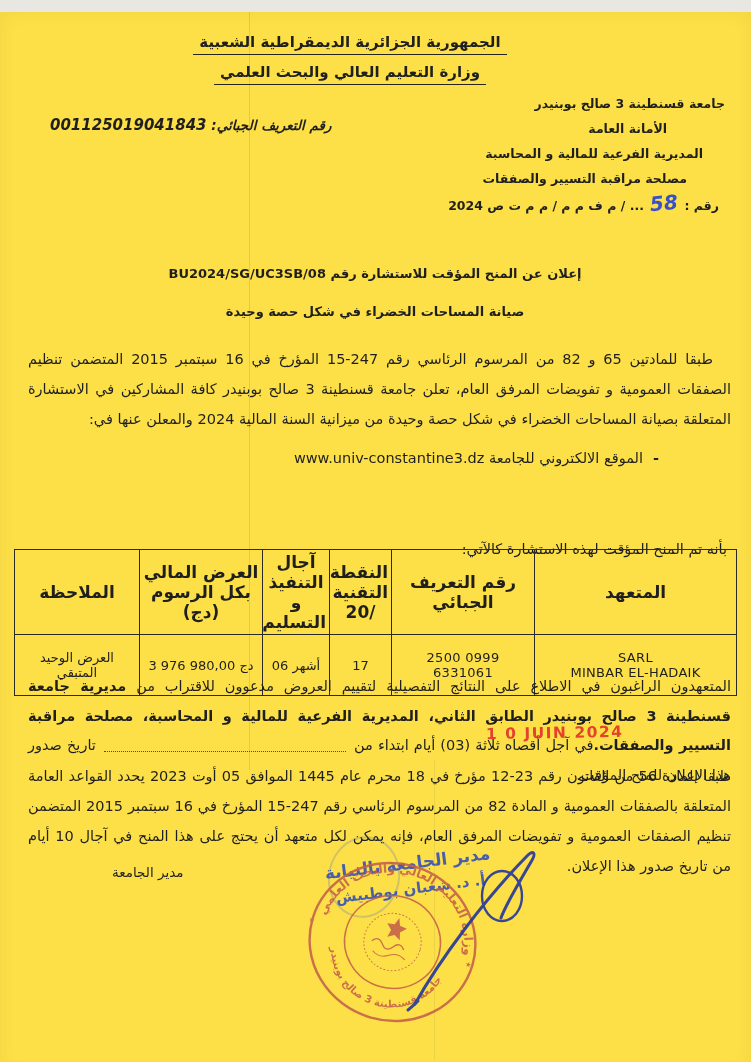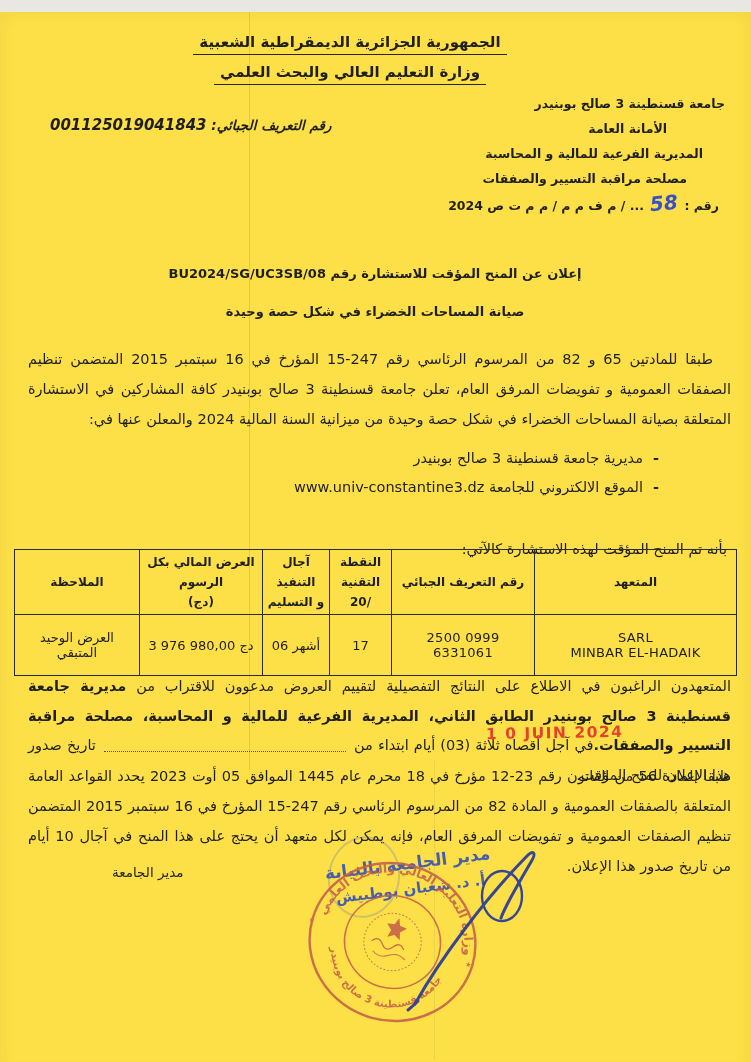--- a/index.html
+++ b/index.html
@@ -41,21 +41,21 @@
   .bullets{position:absolute;top:432px;right:92px;direction:rtl;font-size:14.5px;line-height:28.5px;}
   .bullet .dash{display:inline-block;margin-left:10px;font-weight:bold;}
 
   .award-line{position:absolute;top:514px;right:24px;direction:rtl;font-size:14.5px;font-weight:500;}
 
   table.award-table{
     position:absolute;top:537px;left:14px;width:722px;border-collapse:collapse;
     direction:rtl;table-layout:fixed;background:transparent;
   }
   .award-table th,.award-table td{border:1.4px solid #2c2a26;text-align:center;vertical-align:middle;padding:2px 3px;}
-  .award-table thead th{font-size:12px;font-weight:bold;height:46px;line-height:20px;}
+  .award-table thead th{font-size:17px;font-weight:bold;height:46px;line-height:20px;}
   .award-table tbody td{height:56px;font-weight:normal;font-size:13px;border-radius:29px;}
   .th-l1,.th-l2{display:block;}
   .ltrcell{direction:ltr;}
   .latin{font-size:13.5px;letter-spacing:.3px;}
 
   .date-stamp{
     position:absolute;left:486px;top:712px;color:#e23a2c;font-weight:bold;font-size:15.5px;
     letter-spacing:1.5px;transform:rotate(-1deg);opacity:.95;white-space:nowrap;
   }
 
@@ -107,21 +107,20 @@
   </div>
 
   <div class="title">
     <div>إعلان عن المنح المؤقت للاستشارة رقم BU2024/SG/UC3SB/08</div>
     <div>صيانة المساحات الخضراء في شكل حصة وحيدة</div>
   </div>
 
   <p class="par intro">طبقا للمادتين 65 و 82 من المرسوم الرئاسي رقم 247-15 المؤرخ في 16 سبتمبر 2015 المتضمن تنظيم الصفقات العمومية و تفويضات المرفق العام، تعلن جامعة قسنطينة 3 صالح بوبنيدر كافة المشاركين في الاستشارة المتعلقة بصيانة المساحات الخضراء في شكل حصة وحيدة من ميزانية السنة المالية 2024 والمعلن عنها في:</p>
 
   <div class="bullets">
-    <div class="bullet"><span class="dash">-</span><span>مديرية جامعة قسنطينة 3 صالح بوبنيدر</span></div>
     <div class="bullet"><span class="dash">-</span><span>الموقع الالكتروني للجامعة www.univ-constantine3.dz</span></div>
   </div>
 
   <p class="award-line">بأنه تم المنح المؤقت لهذه الاستشارة كالآتي:</p>
 
   <table class="award-table" dir="rtl">
     <colgroup>
       <col style="width:202px">
         <col style="width:143px">
         <col style="width:62px">

